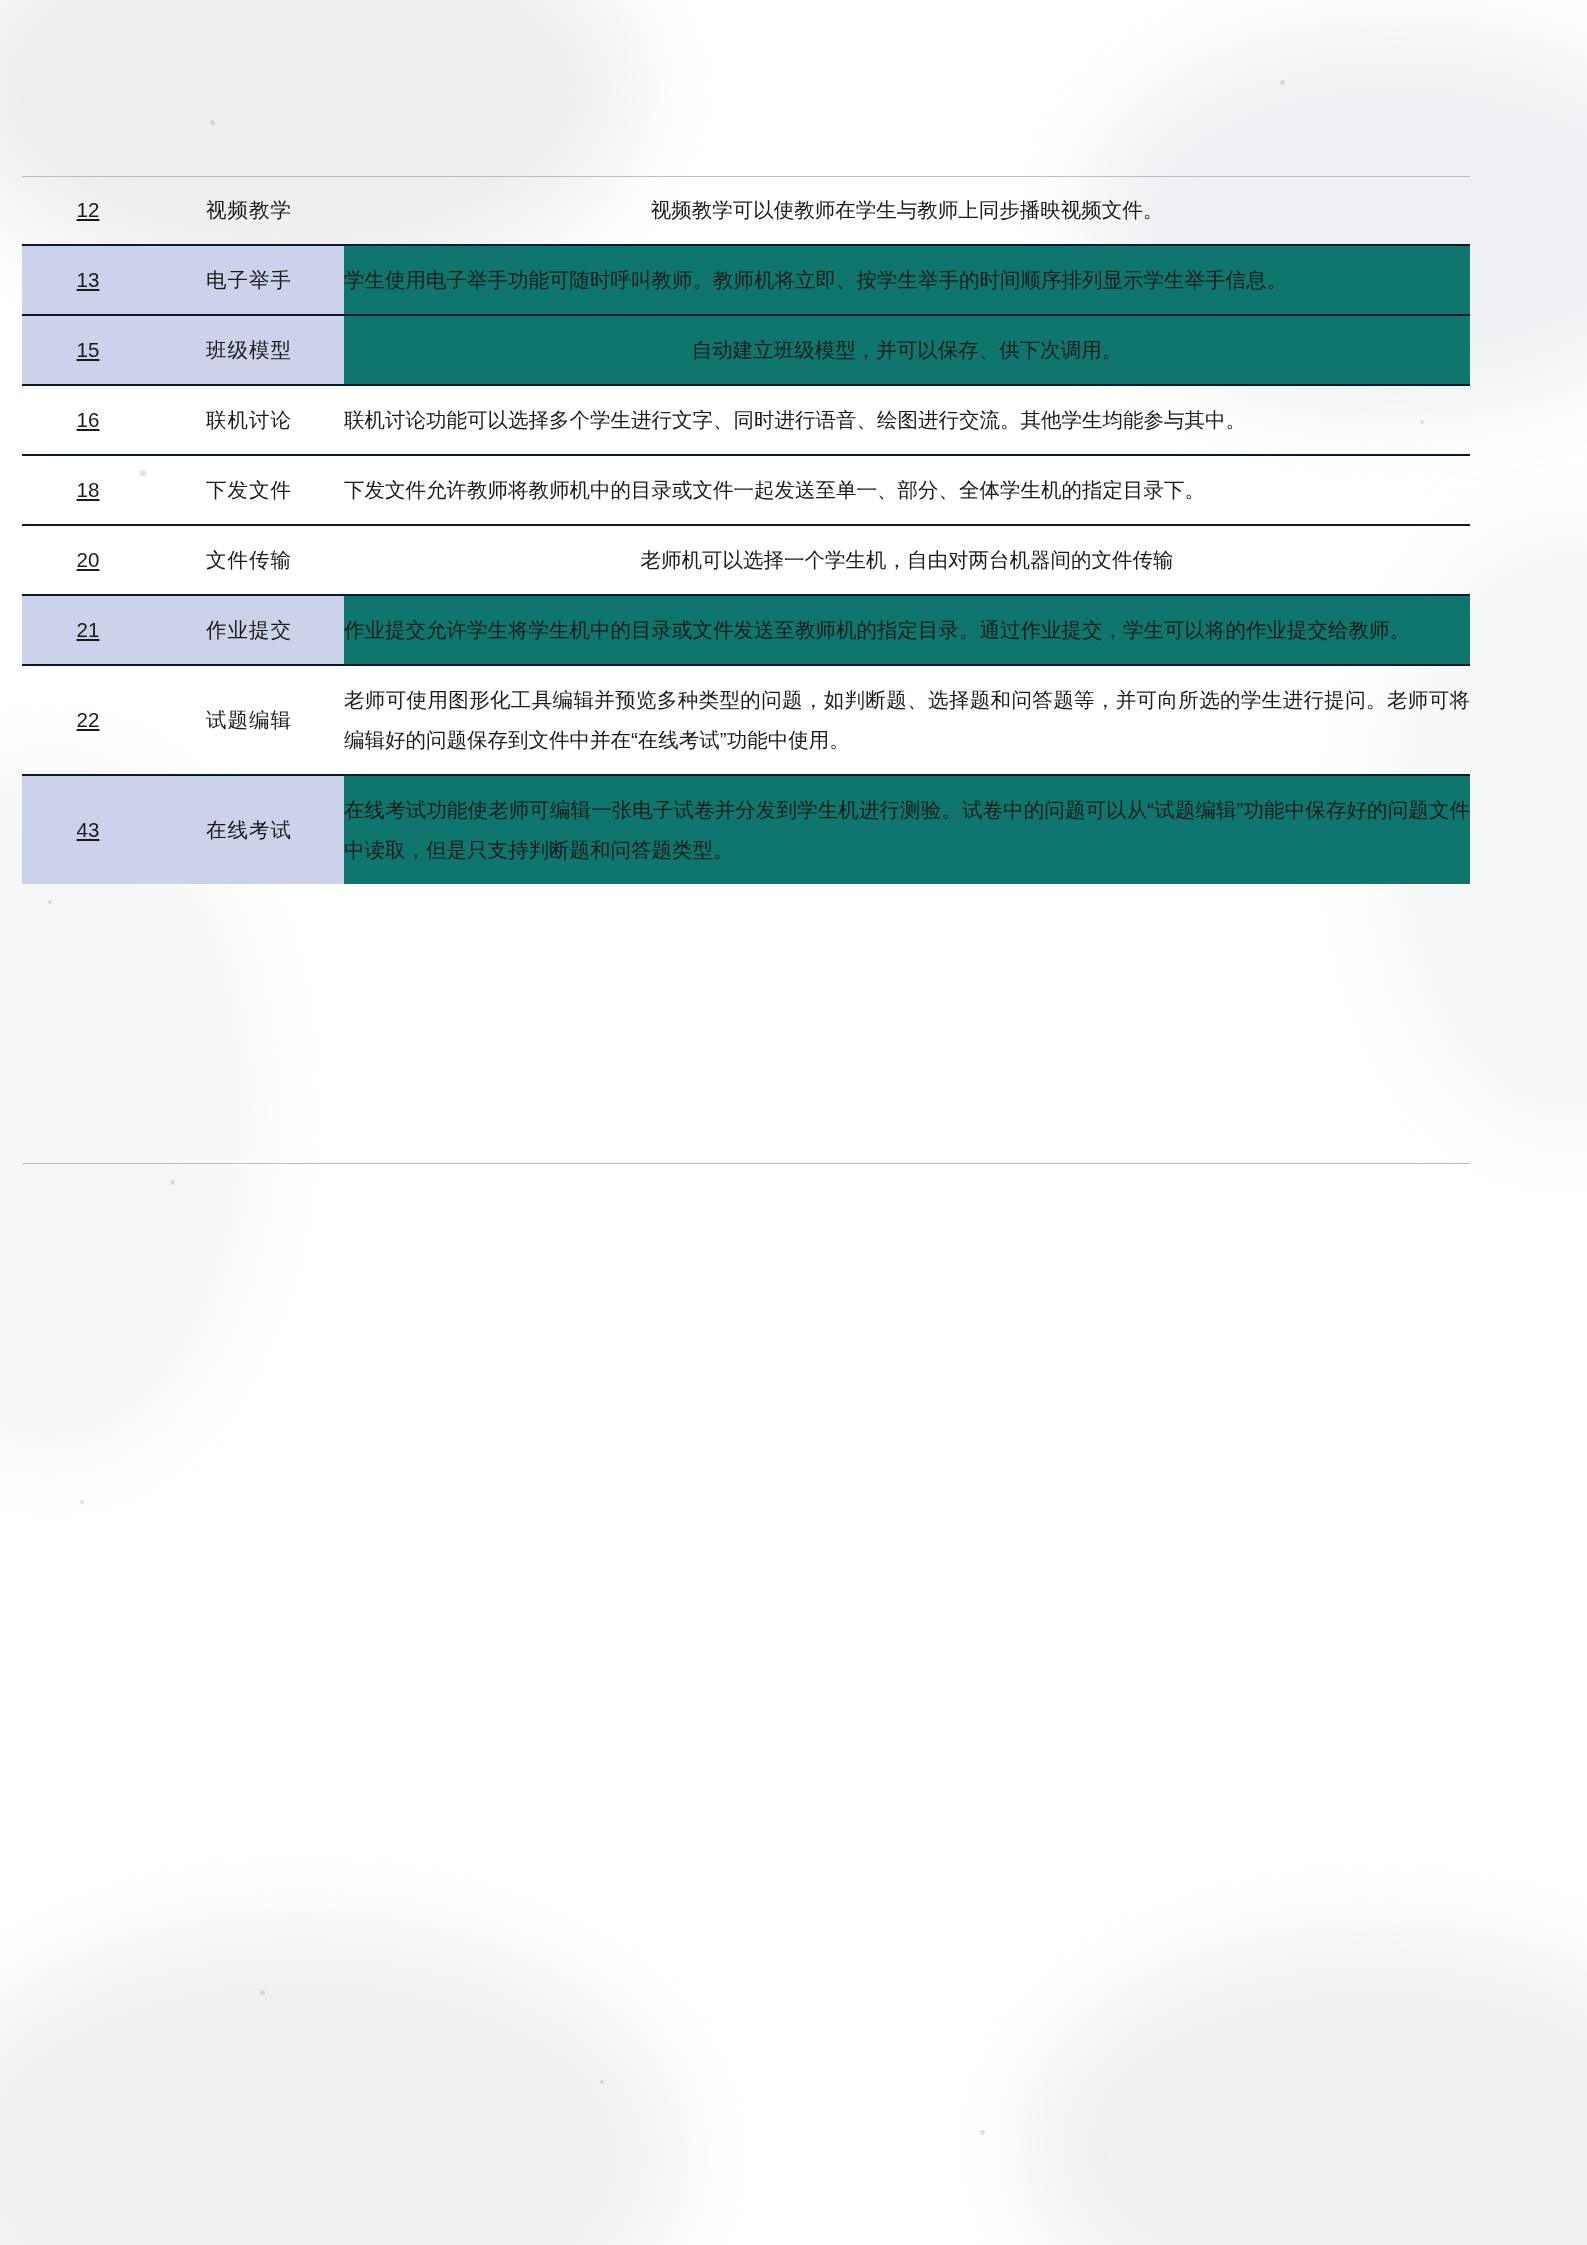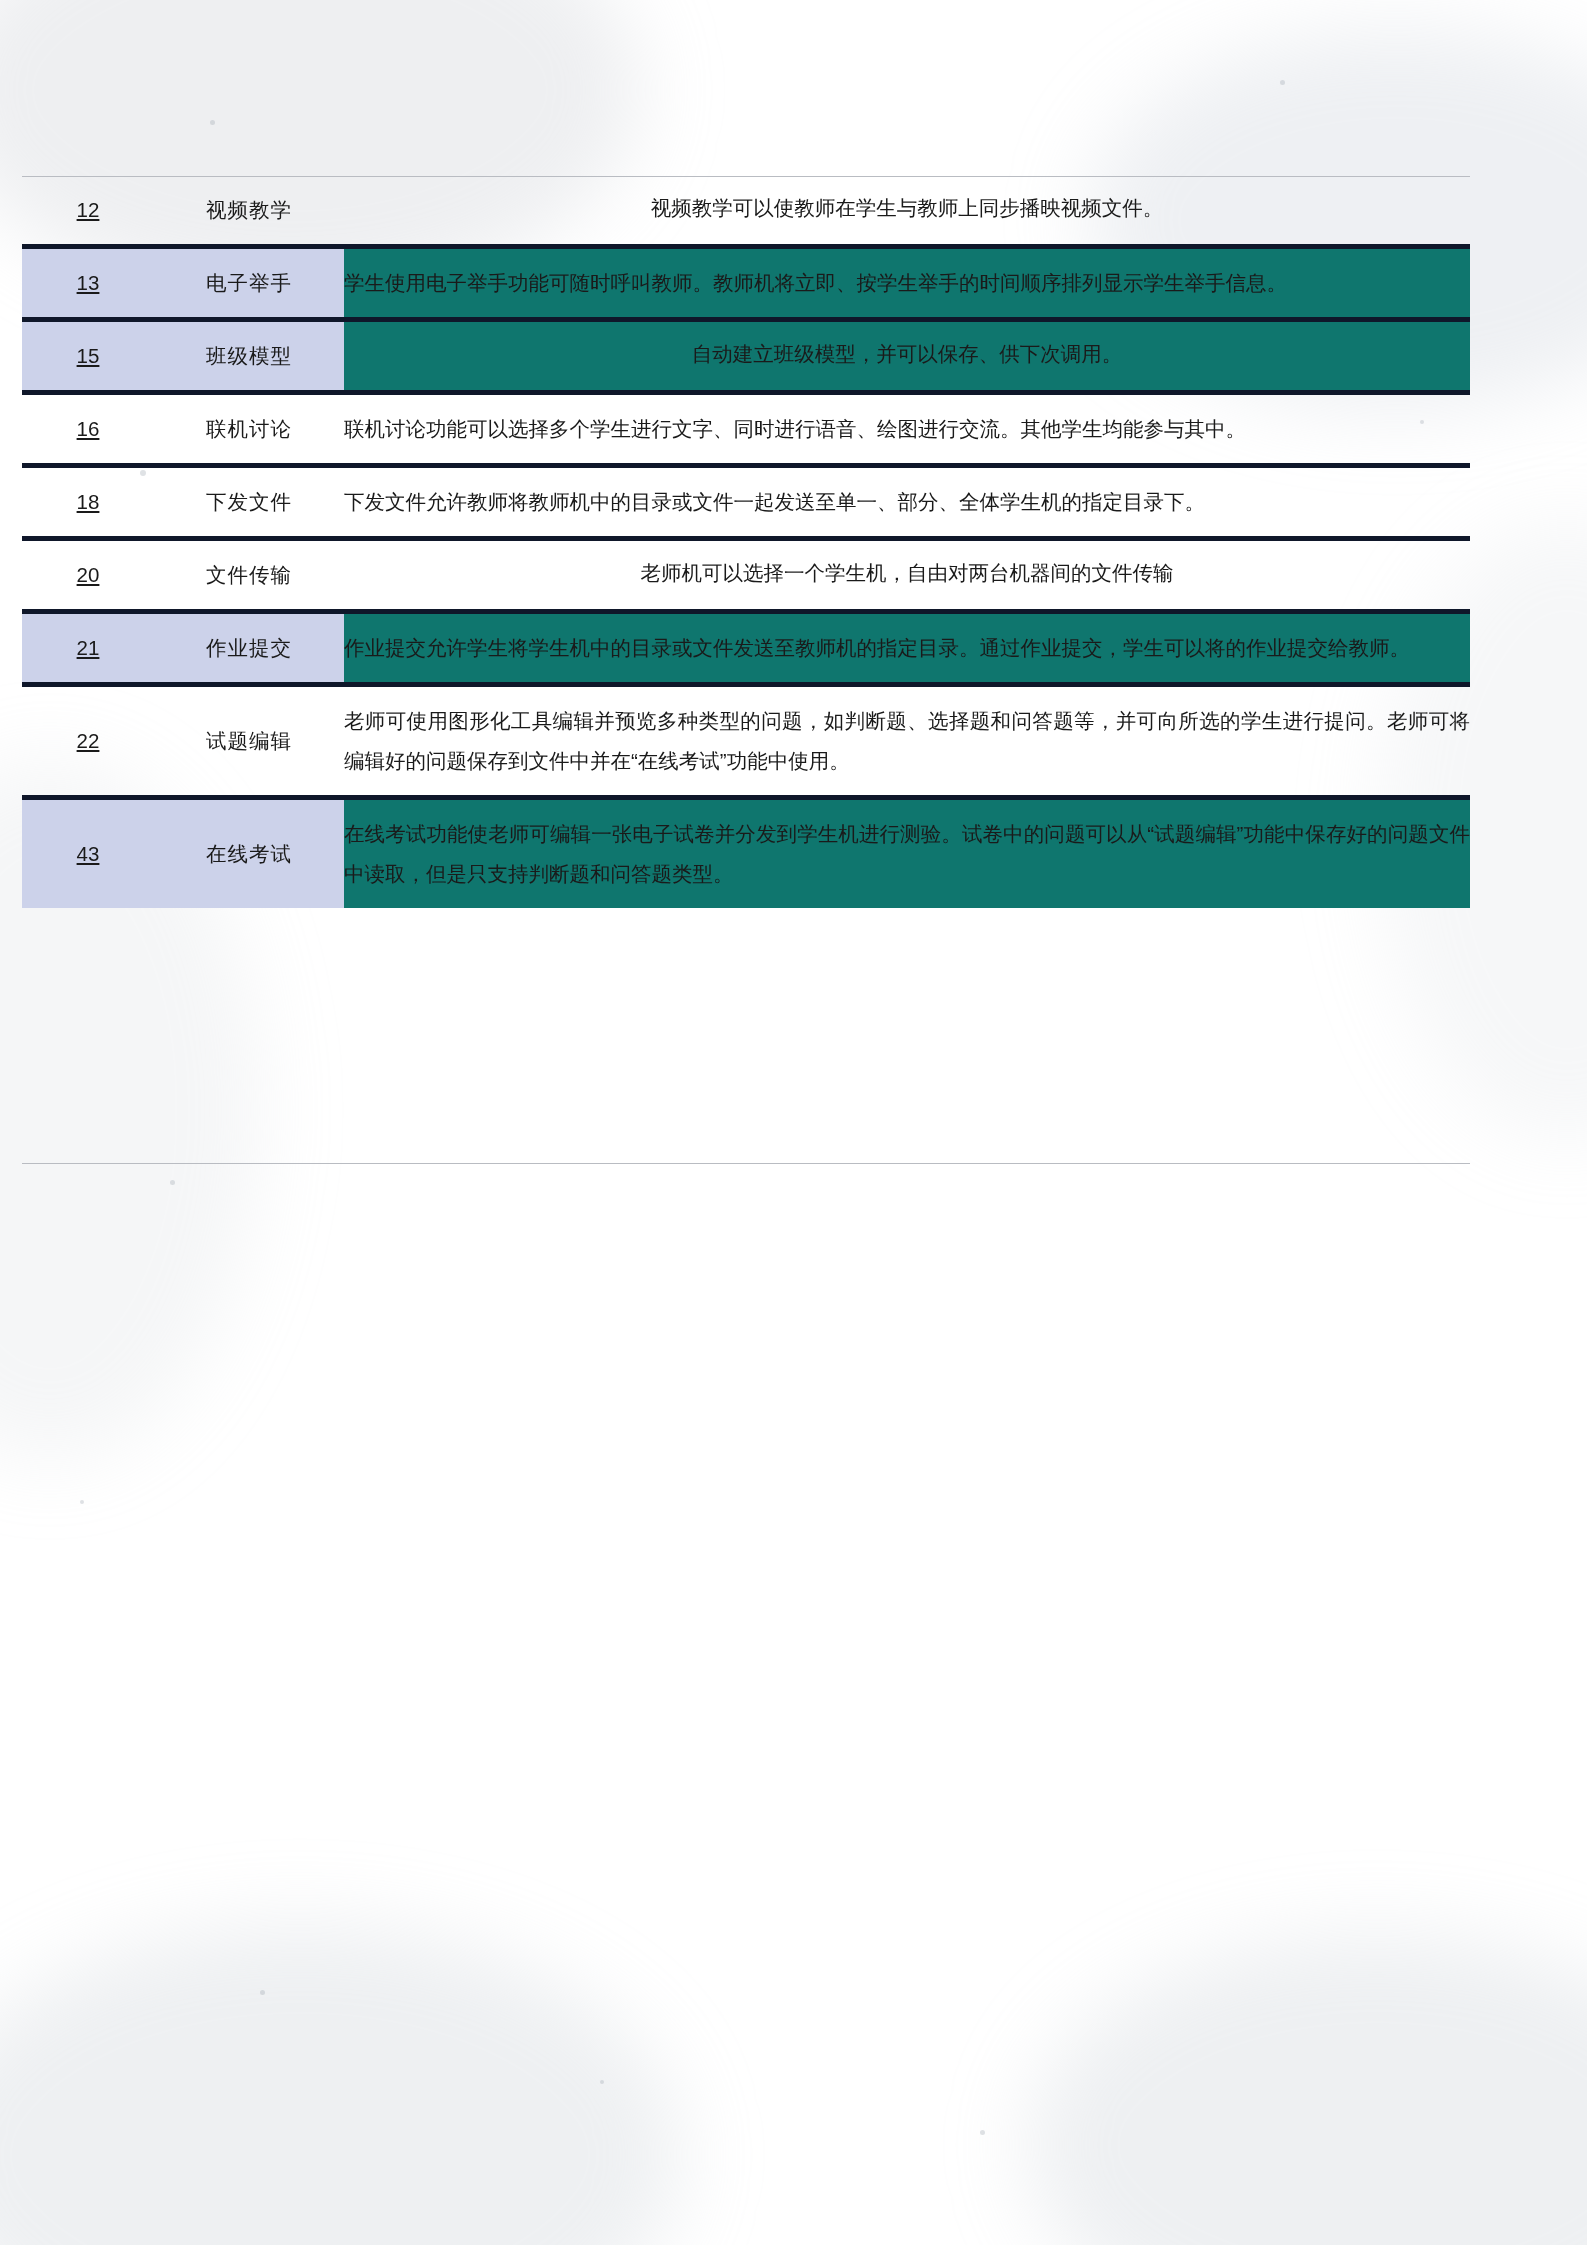--- a/index.html
+++ b/index.html
@@ -76,21 +76,20 @@
   td.col-desc {
     padding-left: 26px;
     padding-right: 26px;
     text-align: justify;
     text-justify: inter-ideograph;
   }
   td.col-desc.center {
     text-align: center;
     padding-left: 10px;
     padding-right: 10px;
-    font-family: Liberation Mono, monospace;
   }
 
   tr.row-alt td {
     background: #0f766e;
   }
   tr.row-plain td {
     background: transparent;
   }
 
   tr.row-alt td.col-no,
@@ -102,21 +101,21 @@
   .rule {
     position: absolute;
     left: 22px;
     width: 1448px;
     height: 1px;
     background: #b9bcc2;
   }
   .rule-top { top: 176px; }
 
   .row-sep {
-    border-top: 5px solid #0f172a;
+    border-top: 2px solid #0f172a;
   }
 </style>
 </head>
 <body>
 
 <div class="page">
 
   <div class="bg-wash w1"></div>
   <div class="bg-wash w2"></div>
   <div class="bg-wash w3"></div>

